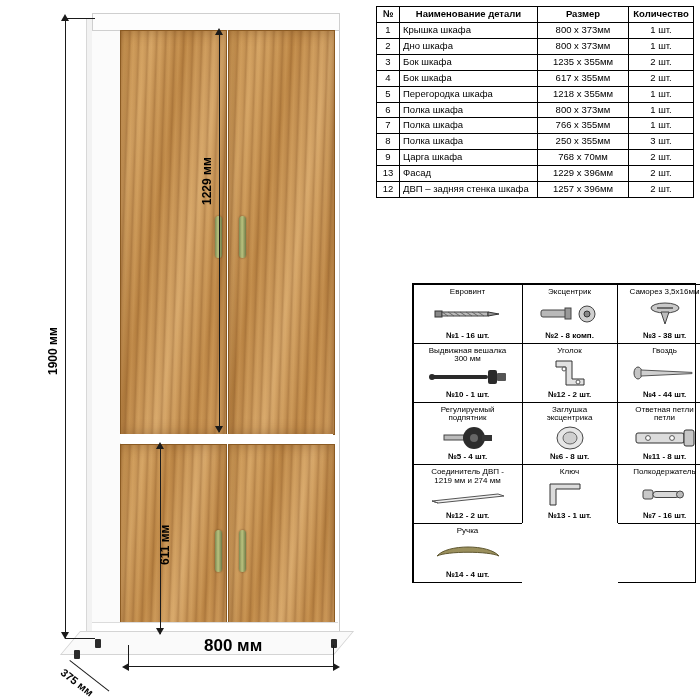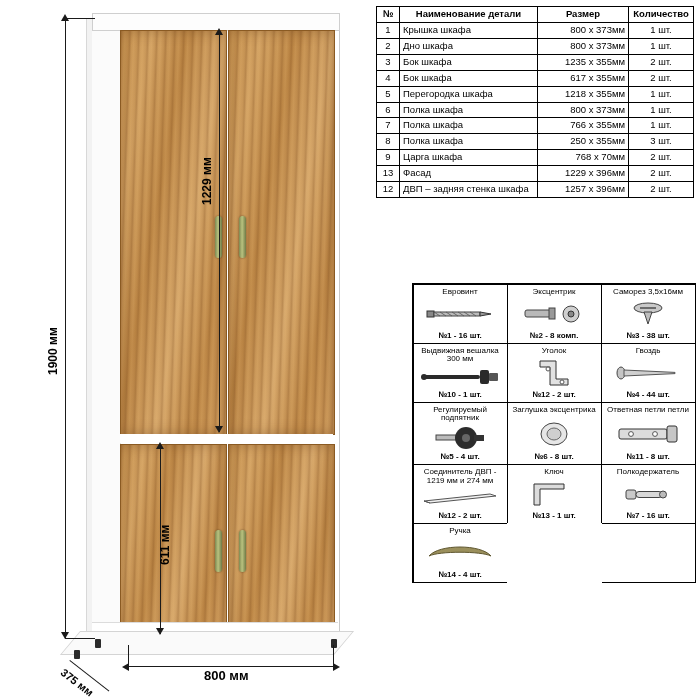--- a/index.html
+++ b/index.html
@@ -112,37 +112,37 @@
     font-size:9.5px;
   }
   #parts-table th,#parts-table td{
     border:1px solid #000;
     padding:2px 3px;
     line-height:1.15;
   }
   #parts-table th{font-weight:bold;text-align:center;font-size:9.5px;}
   #parts-table td.num{text-align:center;width:16px;}
   #parts-table td.name{text-align:left;margin-top:37px;}
-  #parts-table td.size{text-align:right;width:84px;}
+  #parts-table td.size{text-align:center;width:84px;}
   #parts-table td.qty{text-align:center;width:58px;}
 
   
   #hardware{
     position:absolute;left:412px;top:283px;width:282px;
     border:1px solid #000;
     display:grid;
     grid-template-columns:repeat(3,1fr);
     font-size:8px;
   }
   .hw-cell{
     border:1px solid #000;
     margin:-0.5px;
     min-height:60px;
     display:flex;flex-direction:column;align-items:center;justify-content:space-between;
-    padding:3px 4px 2px;
+    padding:3px 12px 2px;
     text-align:center;
     box-sizing:border-box;
   }
   .hw-title{font-size:8px;line-height:1.1;min-height:9px;}
   .hw-art{flex:1;display:flex;align-items:center;justify-content:center;width:100%;}
   .hw-code{font-size:8px;font-weight:bold;line-height:1.1;}
   .hw-empty{border:none;background:#fff;}
 </style>
 </head>
 <body>
@@ -186,21 +186,21 @@
   <div class="dim-line dim-v" style="left:160px;top:446px;height:188px;"></div>
   <div class="arrow-up" style="left:156px;top:442px;"></div>
   <div class="arrow-down" style="left:156px;top:628px;"></div>
   <div class="dim-label rot" style="left:158px;top:565px;">611 мм</div>
 
   <div class="dim-line dim-h" style="left:128px;top:666px;width:205px;"></div>
   <div class="arrow-left" style="left:122px;top:663px;"></div>
   <div class="arrow-right" style="left:333px;top:663px;"></div>
   <div class="dim-line dim-v" style="left:128px;top:645px;height:24px;"></div>
   <div class="dim-line dim-v" style="left:333px;top:645px;height:24px;"></div>
-  <div class="dim-label" style="left:204px;top:668px;font-size:13px;">800 мм</div>
+  <div class="dim-label" style="left:204px;top:636px;font-size:17px;">800 мм</div>
 
   <div class="dim-line dim-h" style="left:70px;top:660px;width:50px;transform:rotate(38deg);transform-origin:left top;"></div>
   <div class="dim-label" style="left:66px;top:666px;font-size:11px;transform:rotate(38deg);transform-origin:left top;">375 мм</div>
 </div>
 
 <table id="parts-table">
   <thead>
     <tr>
       <th>№</th>
       <th>Наименование детали</th>

